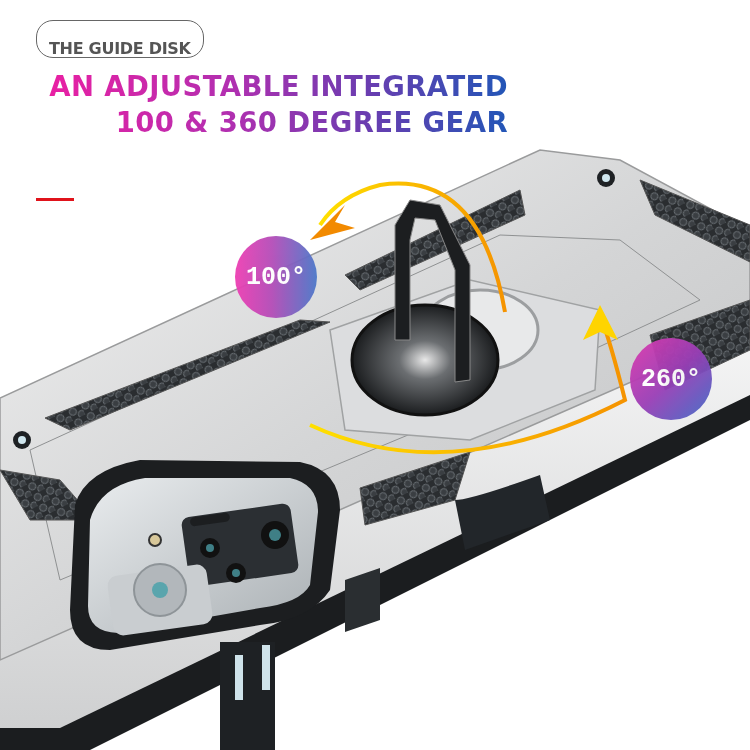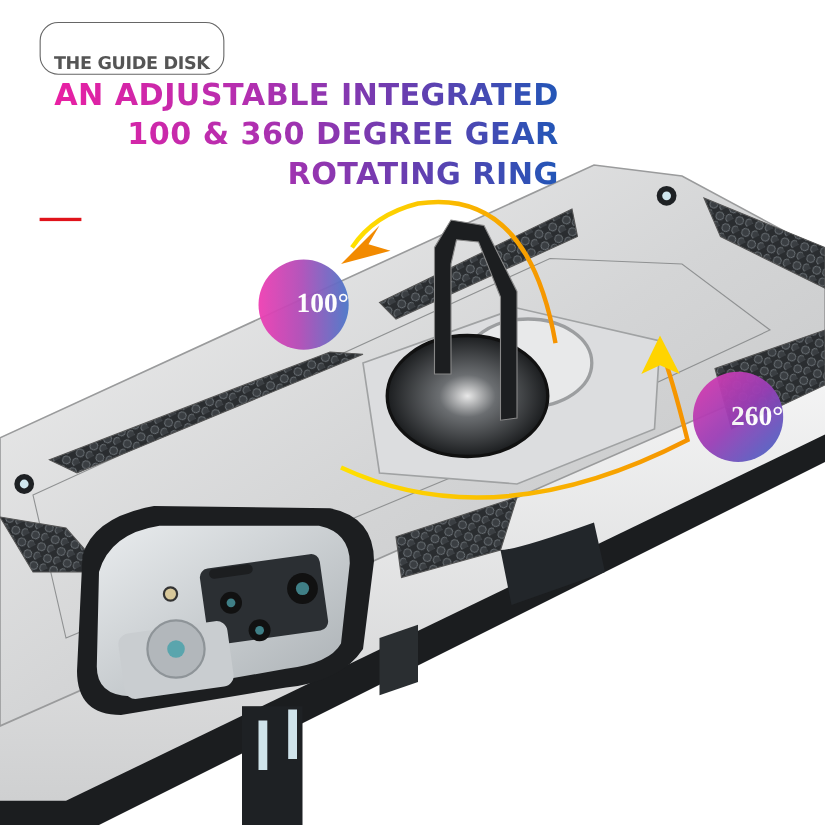--- a/index.html
+++ b/index.html
@@ -1,25 +1,25 @@
 <!DOCTYPE html>
 <html><head>
 <meta charset="utf-8">
 <style>
   html,body{margin:0;padding:0;background:#fff;}
   body{width:750px;height:750px;position:relative;overflow:hidden;font-family:"Liberation Sans","DejaVu Sans",sans-serif;}
-  .tag{position:absolute;left:36px;top:20px;height:48px;padding:0 12px;border:1.5px solid #666;border-radius:17px;display:flex;align-items:flex-end;
+  .tag{position:absolute;left:36px;top:20px;height:32px;padding:18px 12px;border:1.5px solid #666;border-radius:17px;display:flex;align-items:flex-start;
        font-family:"DejaVu Sans",sans-serif;font-weight:bold;font-size:16px;color:#555;letter-spacing:-0.3px;box-sizing:border-box;}
   .headline{position:absolute;left:38px;top:68px;width:470px;font-family:"DejaVu Sans",sans-serif;font-weight:bold;font-size:27.5px;line-height:36px;
        letter-spacing:0.4px;background:linear-gradient(90deg,#ec1fa2 0%,#b32fb0 40%,#6a3db0 70%,#2256b7 100%);-webkit-background-clip:text;background-clip:text;color:transparent;}
   .headline div{white-space:nowrap;text-align:right;}
   .redbar{position:absolute;left:36px;top:198px;width:38px;height:3px;background:#e0131b;}
   .scene{position:absolute;left:0;top:0;width:750px;height:750px;}
-  .badge{position:absolute;border-radius:50%;display:flex;align-items:center;justify-content:flex-end;color:#fff;
-         font-family:Liberation Serif, serif;font-weight:bold;background:linear-gradient(90deg,#ee3fb3 0%,#b44cb8 45%,#4b78c9 100%);opacity:0.95;}
+  .badge{position:absolute;border-radius:50%;display:flex;align-items:center;justify-content:center;color:#fff;
+         font-family:Liberation Mono, monospace;font-weight:bold;background:linear-gradient(90deg,#ee3fb3 0%,#b44cb8 45%,#4b78c9 100%);opacity:0.95;}
   .b100{left:235px;top:236px;width:82px;height:82px;font-size:25px;}
   .b360{left:630px;top:338px;width:82px;height:82px;font-size:25px;background:linear-gradient(135deg,#e03aae 0%,#9a3fb7 50%,#3e6cc6 100%);}
 </style>
 </head>
 <body>
 
 <svg class="scene" viewBox="0 0 750 750" xmlns="http://www.w3.org/2000/svg">
   <defs>
     <linearGradient id="caseG" x1="0" y1="0" x2="1" y2="1">
       <stop offset="0" stop-color="#f2f2f2"></stop>
@@ -111,21 +111,20 @@
   </g>
 </svg>
 
 <div class="tag">
   <span>THE GUIDE DISK</span>
 </div>
 
 <div class="headline">
   <div>AN ADJUSTABLE INTEGRATED</div>
   <div>100 &amp; 360 DEGREE GEAR</div>
-  <div>ROTATING RING</div>
 </div>
 
 <div class="redbar"></div>
 
 <div class="badge b100">
   <span>100°</span>
 </div>
 <div class="badge b360">
   <span>260°</span>
 </div>

